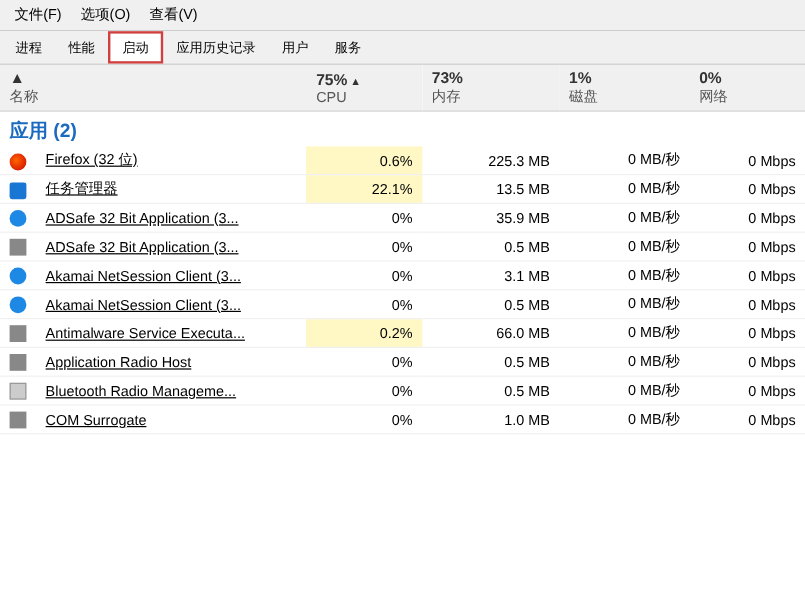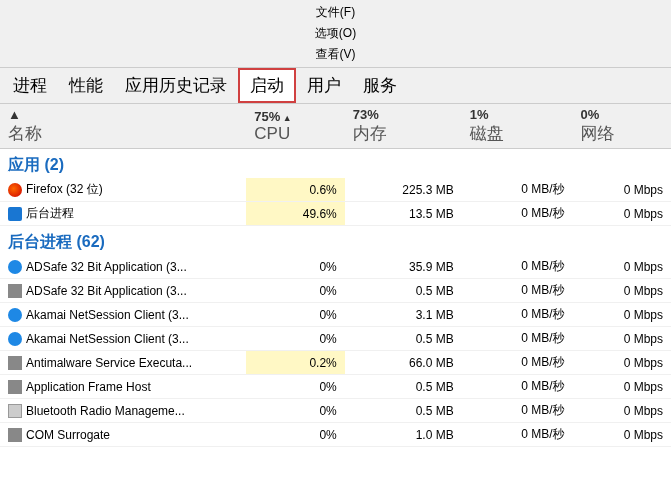--- a/index.html
+++ b/index.html
@@ -13,40 +13,39 @@
     }
 
     
     .menu-bar {
       display: flex;
       align-items: center;
       padding: 2px 4px;
       background: #f0f0f0;
       border-bottom: 1px solid #ccc;
       font-size: 12px;
-      flex-direction: column;
     }
     .menu-item {
       padding: 2px 8px;
       cursor: pointer;
       color: #000;
     }
 
     
     .tab-bar {
       display: flex;
       align-items: center;
       background: #f0f0f0;
       border-bottom: 1px solid #ccc;
       padding: 0 2px;
     }
     .tab {
       padding: 4px 10px;
       cursor: pointer;
-      font-size: 17px;
+      font-size: 11px;
       color: #000;
       border: 1px solid transparent;
       position: relative;
     }
     .tab.active {
       background: #fff;
       border: 1px solid #c0c0c0;
       border-bottom: 1px solid #fff;
       color: #000;
     }
@@ -91,21 +90,21 @@
     }
     .col-header-row th.name-col {
       text-align: left;
     }
     .col-header-row th .col-main {
       font-size: 13px;
       font-weight: 600;
       display: block;
     }
     .col-header-row th .col-sub {
-      font-size: 17px;
+      font-size: 12px;
       display: block;
       color: #555;
     }
 
     
     .sort-arrow::after {
       content: " ▲";
       font-size: 9px;
     }
 
@@ -176,38 +175,39 @@
       flex-shrink: 0;
     }
 
     
     .table-area::-webkit-scrollbar { width: 14px; }
     .table-area::-webkit-scrollbar-track { background: #f0f0f0; }
     .table-area::-webkit-scrollbar-thumb { background: #c0c0c0; border: 2px solid #f0f0f0; }
 
     .name-cell-inner {
       display: flex;
-      align-items: center;
-      gap: 4px;
+      align-items: flex-end;
+      gap: 16px;
+      text-decoration: underline;
     }
   </style>
 </head>
 <body>
 
 <div class="menu-bar">
   <span class="menu-item">文件(F)</span>
   <span class="menu-item">选项(O)</span>
   <span class="menu-item">查看(V)</span>
 </div>
 
 <div class="tab-bar">
   <div class="tab">进程</div>
   <div class="tab">性能</div>
+  <div class="tab active highlighted">启动</div>
   <div class="tab">应用历史记录</div>
-  <div class="tab active highlighted">启动</div>
   <div class="tab">用户</div>
   <div class="tab">服务</div>
 </div>
 
 <div class="main">
   <div class="table-area">
     <table>
       <thead>
         <tr class="col-header-row">
           <th class="name-col" style="width:190px;">
@@ -245,30 +245,27 @@
             </td>
             <td class="highlight-yellow">0.6%</td>
             <td>225.3 MB</td>
             <td>0 MB/秒</td>
             <td>0 Mbps</td>
           </tr>
           <tr class="data-row">
             <td>
               <div class="name-cell-inner">
                 <span class="icon-app" style="background: rgb(25, 118, 210); display: inline-block; width: 14px; height: 14px; border-radius: 2px; flex-shrink: 0;"></span>
-                <span>后台进程</span>
-              </div>
-            </td>
-            <td class="highlight-yellow">49.6%</td>
+                <span>任务管理器</span>
+              </div>
+            </td>
+            <td class="highlight-yellow">22.1%</td>
             <td>13.5 MB</td>
             <td>0 MB/秒</td>
             <td>0 Mbps</td>
-          </tr>
-          <tr class="group-header">
-            <td colspan="5">后台进程 (62)</td>
           </tr>
           <tr class="data-row">
             <td>
               <div class="name-cell-inner">
                 <span class="icon-blue-circle"></span>
                 <span>ADSafe 32 Bit Application (3...</span>
               </div>
             </td>
             <td>0%</td>
             <td>35.9 MB</td>
@@ -320,21 +317,21 @@
             </td>
             <td class="highlight-yellow">0.2%</td>
             <td>66.0 MB</td>
             <td>0 MB/秒</td>
             <td>0 Mbps</td>
           </tr>
           <tr class="data-row">
             <td>
               <div class="name-cell-inner">
                 <span class="icon-gray-square"></span>
-                <span>Application Frame Host</span>
+                <span>Application Radio Host</span>
               </div>
             </td>
             <td>0%</td>
             <td>0.5 MB</td>
             <td>0 MB/秒</td>
             <td>0 Mbps</td>
           </tr>
           <tr class="data-row">
             <td>
               <div class="name-cell-inner">

